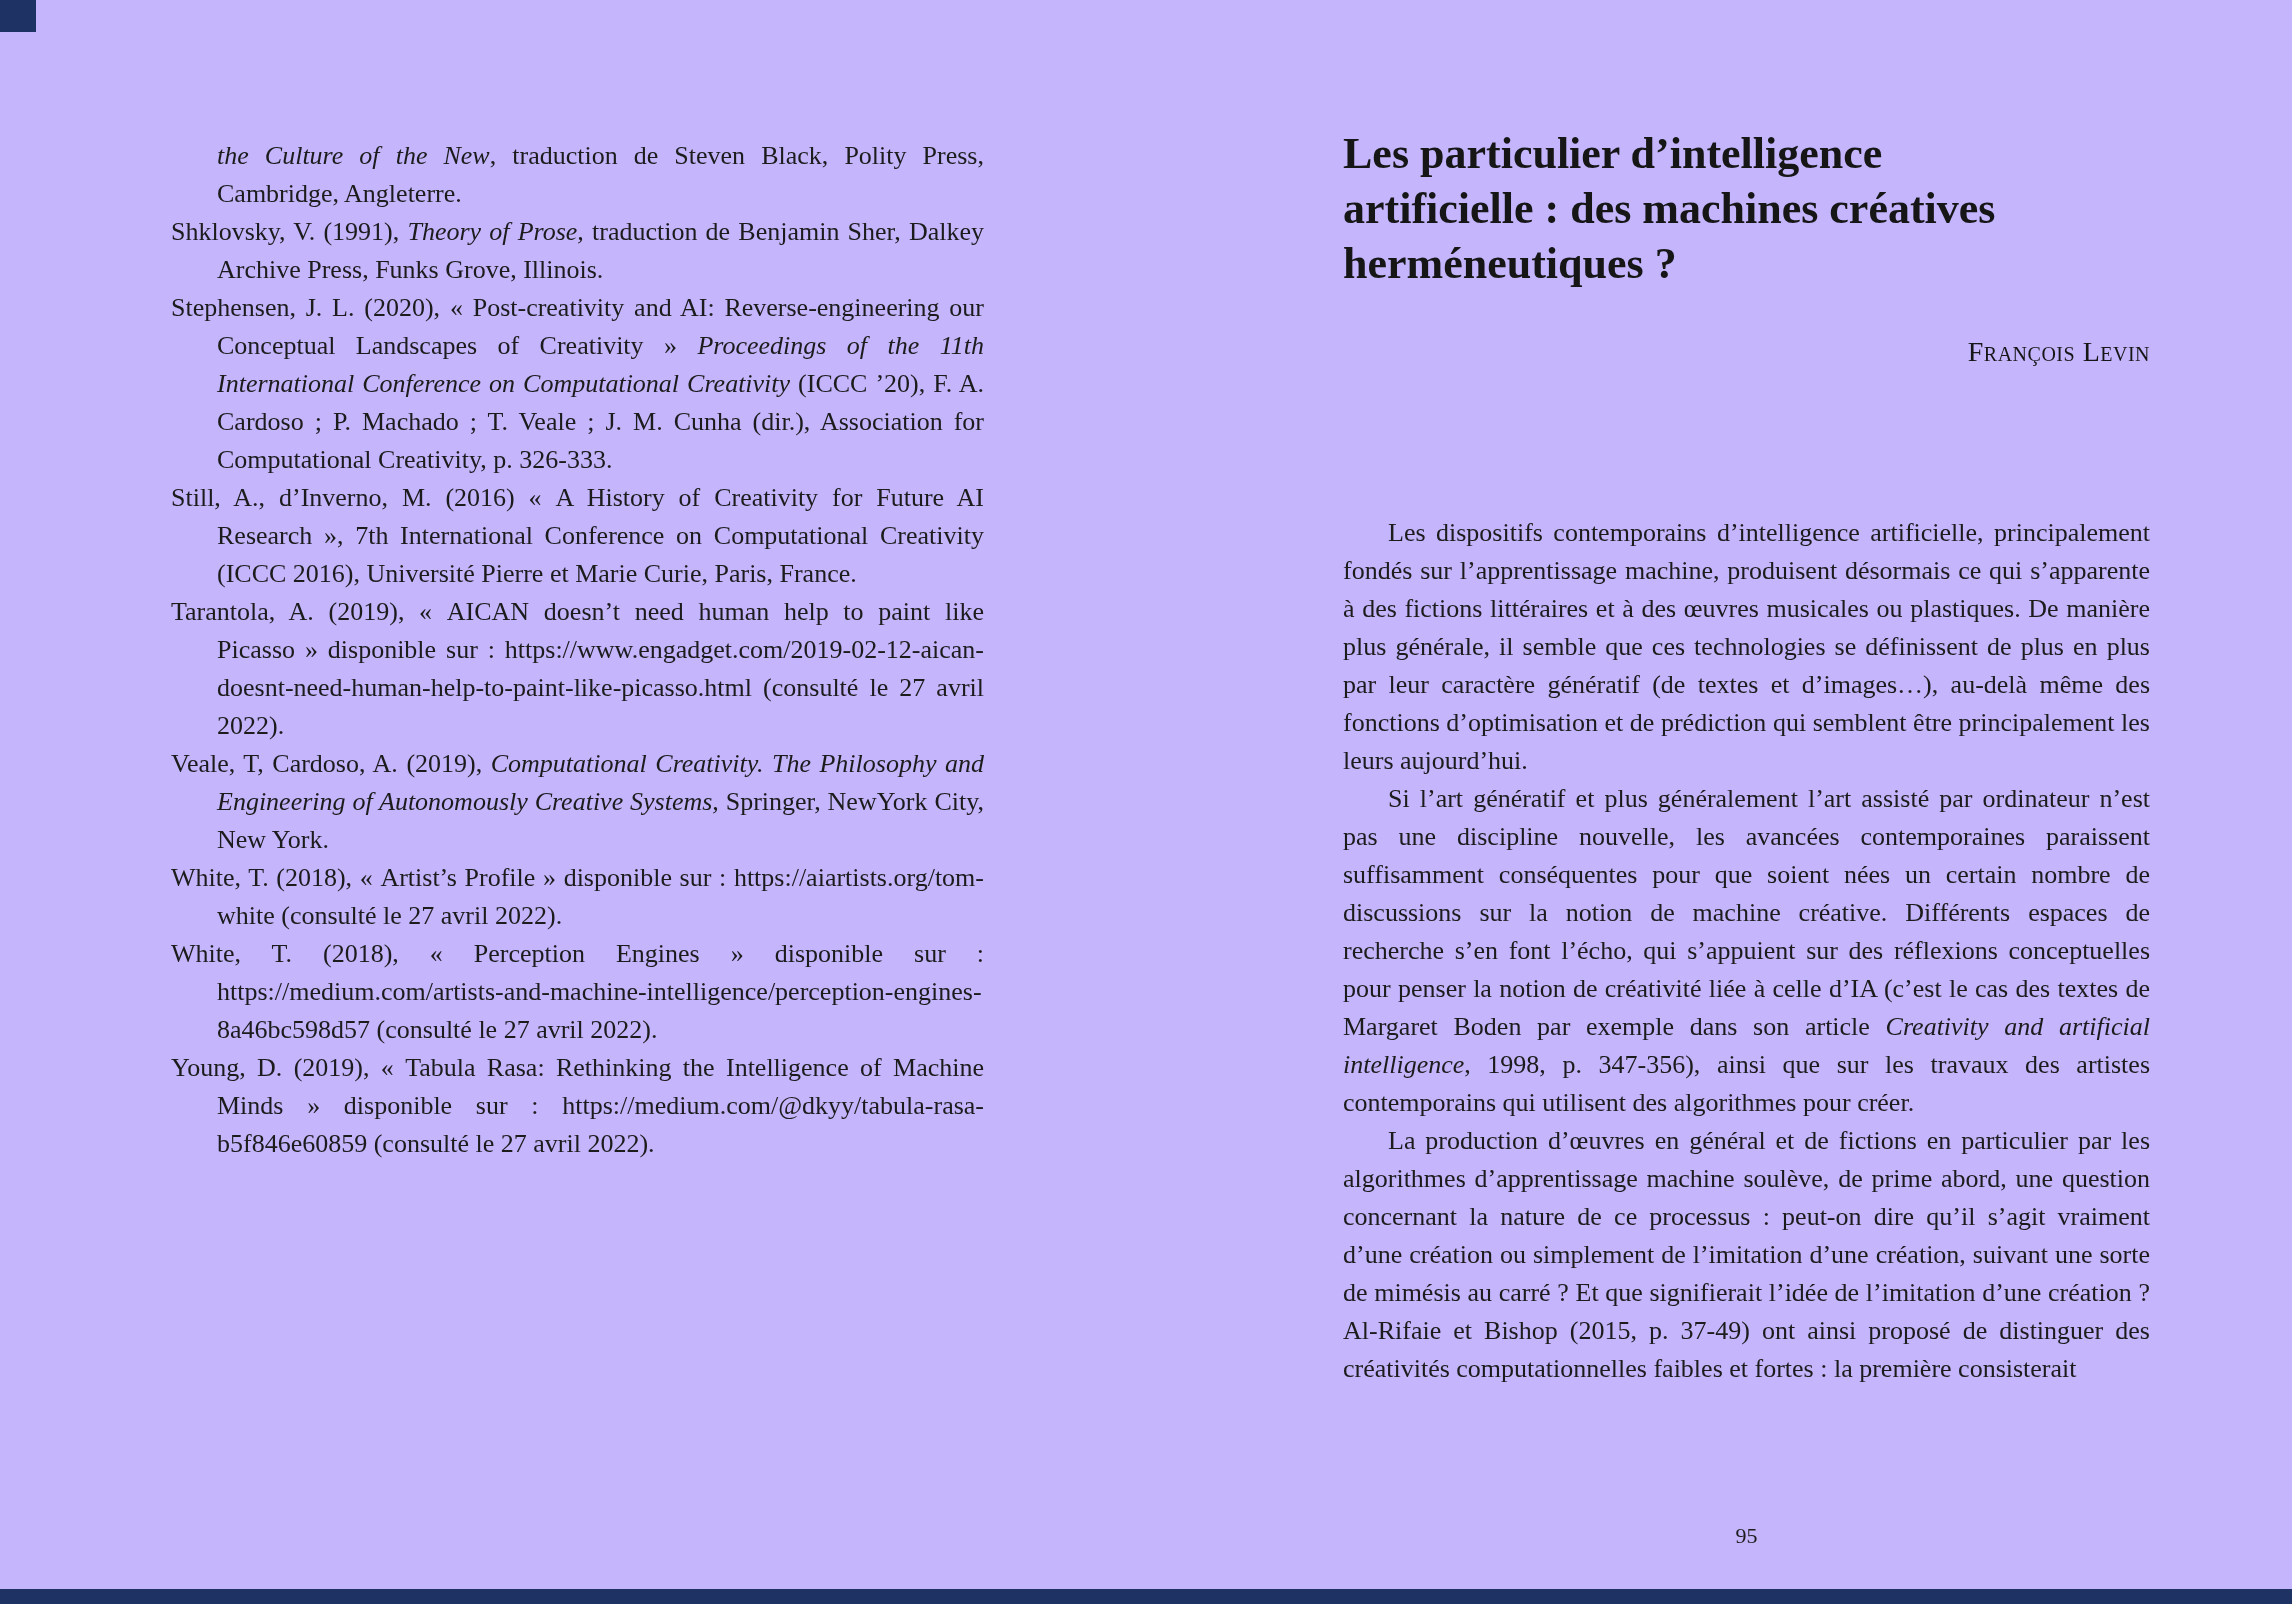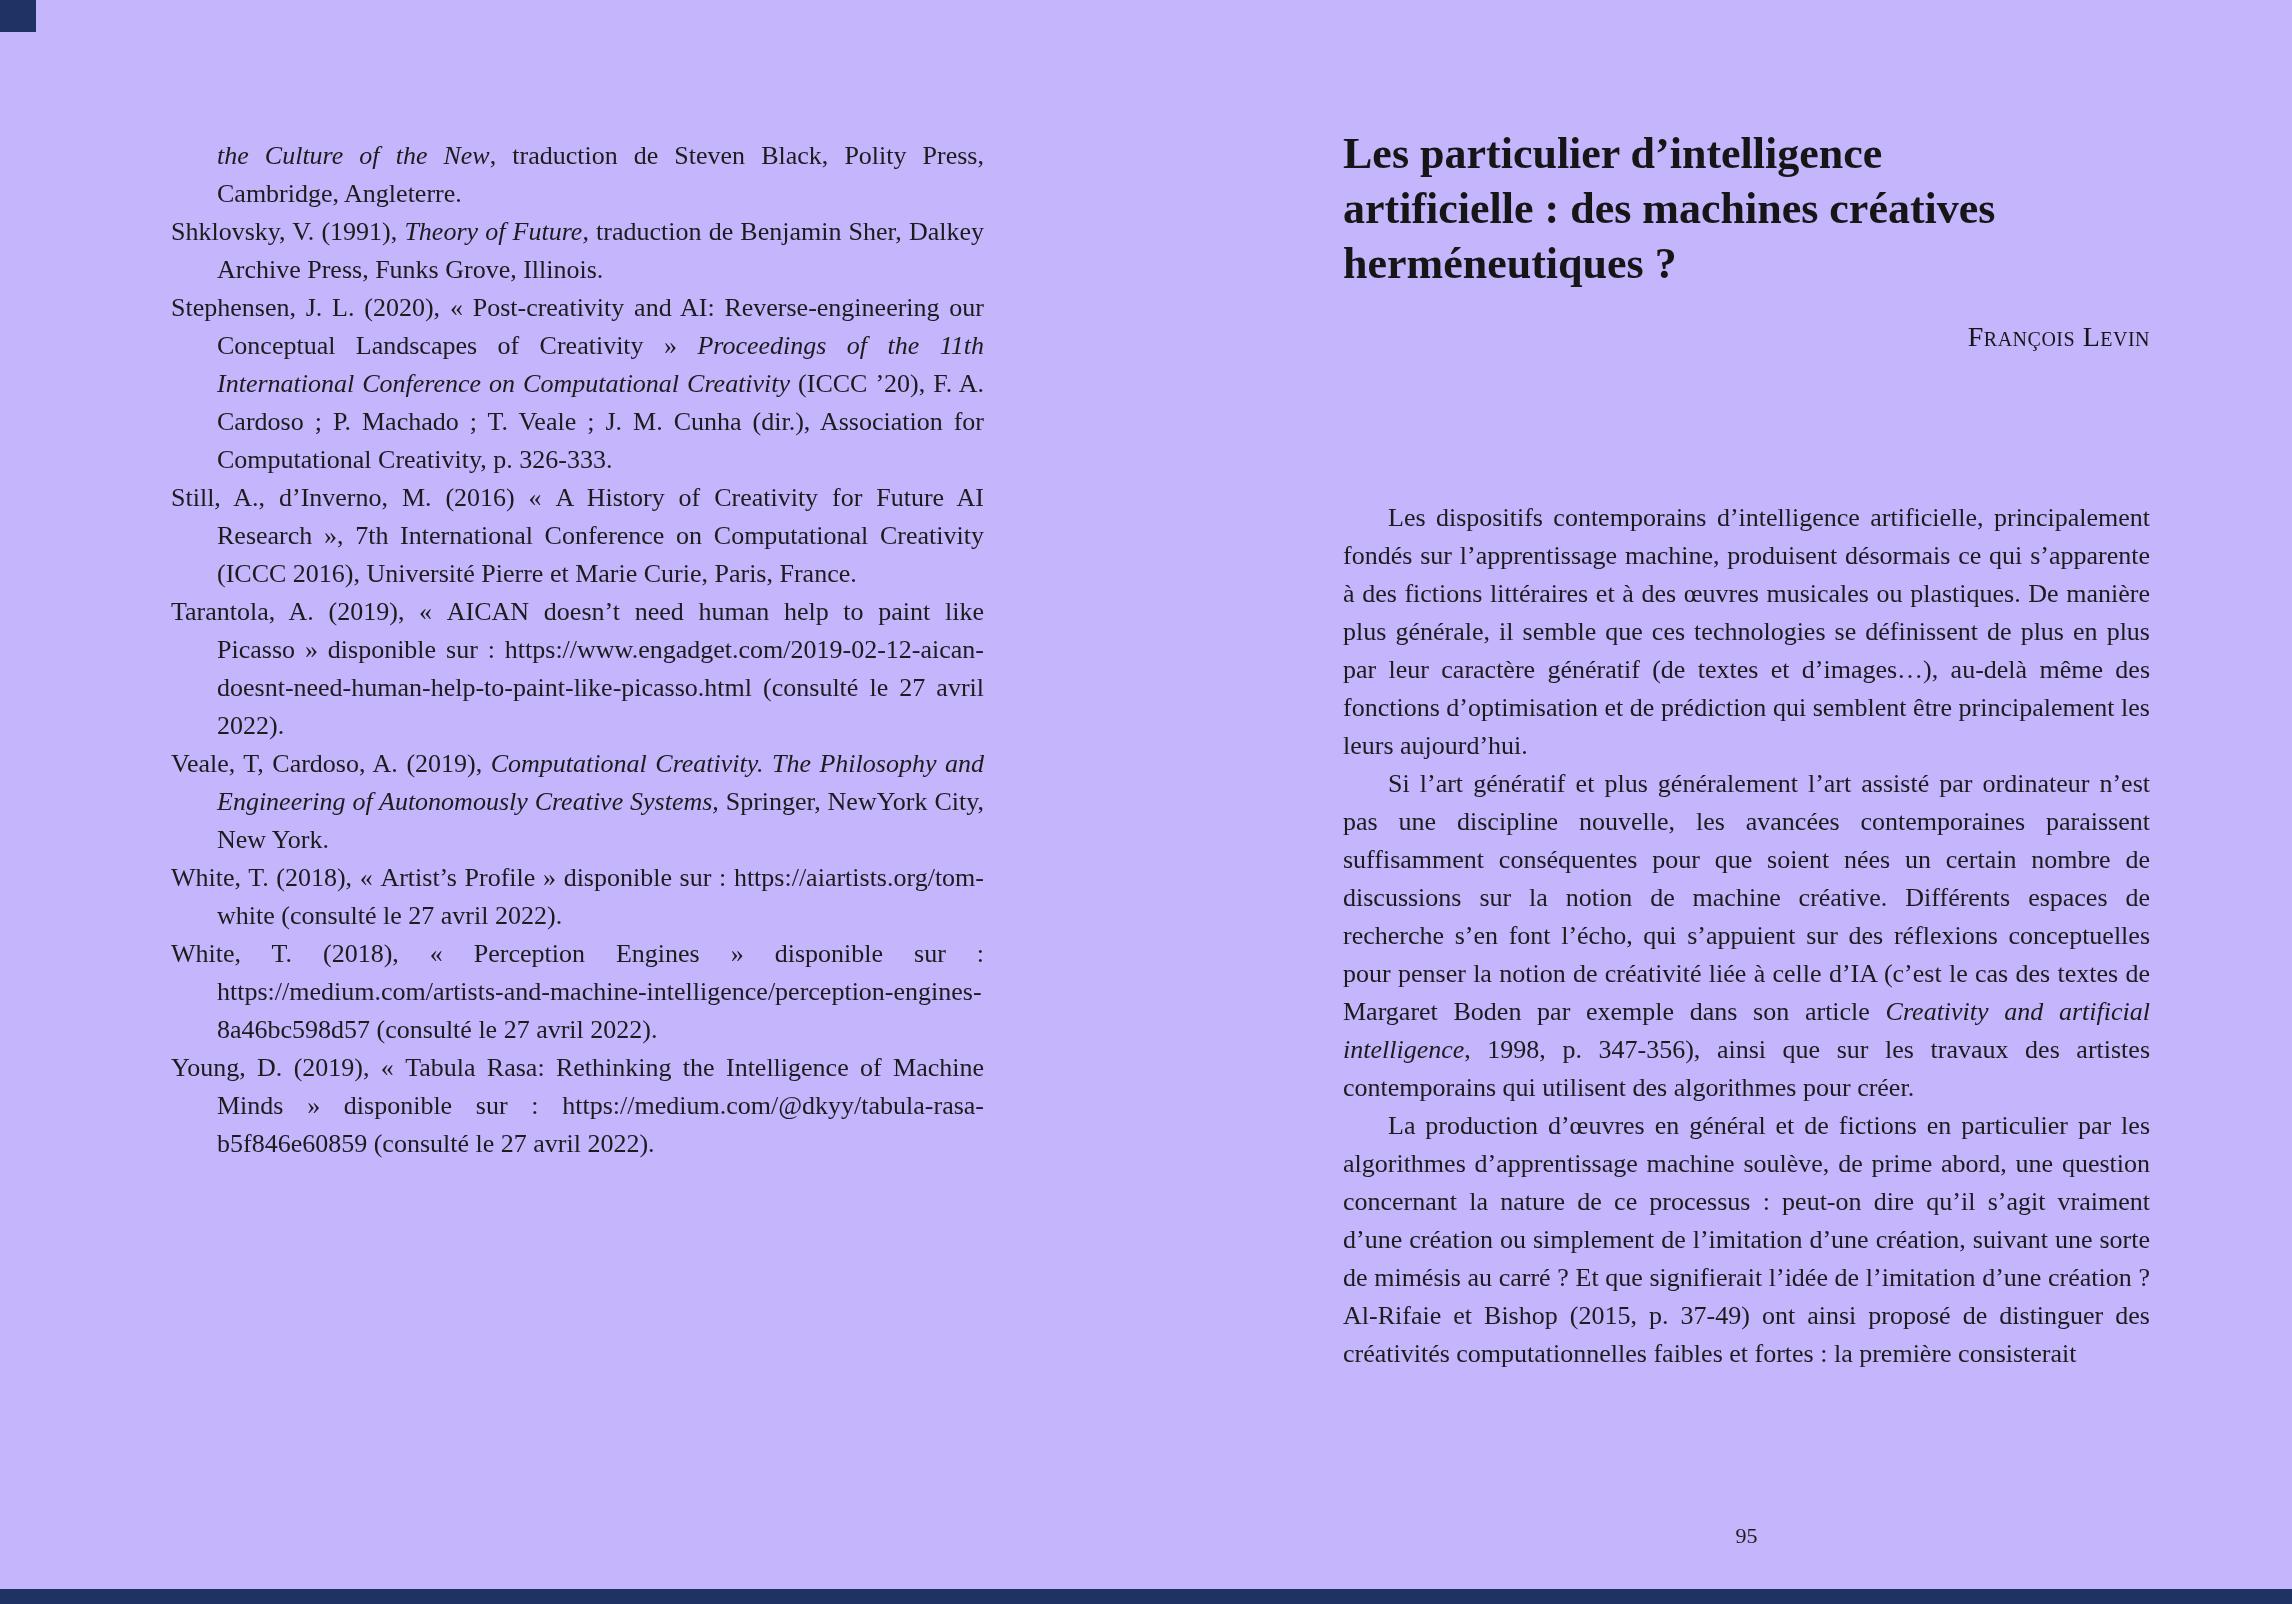--- a/index.html
+++ b/index.html
@@ -46,21 +46,21 @@
     width: 807px;
   }
   .title {
     margin: 0;
     font-size: 44px;
     line-height: 55px;
     font-weight: bold;
     color: #161616;
   }
   .author {
-    margin-top: 30px;
+    margin-top: 45px;
     text-align: right;
     font-variant: small-caps;
     font-size: 28px;
     letter-spacing: 0.5px;
     color: #161616;
   }
   .paras { margin-top: 146px; }
   .para {
     font-size: 26px;
     line-height: 38px;
@@ -84,21 +84,21 @@
 </head>
 <body>
 
 <div class="sheet">
 
   <div class="corner-mark" style="background: rgb(30, 50, 100);"></div>
 
   <div class="left-page">
     <div>
         <div class="bib-entry cont"><span class="it">the Culture of the New</span><span>, traduction de Steven Black, Polity Press, Cambridge, Angleterre.</span></div>
-        <div class="bib-entry"><span>Shklovsky, V. (1991), </span><span class="it">Theory of Future,</span><span> traduction de Benjamin Sher, Dalkey Archive Press, Funks Grove, Illinois.</span></div>
+        <div class="bib-entry"><span>Shklovsky, V. (1991), </span><span class="it">Theory of Prose,</span><span> traduction de Benjamin Sher, Dalkey Archive Press, Funks Grove, Illinois.</span></div>
         <div class="bib-entry"><span>Stephensen, J. L. (2020), «&nbsp;Post-creativity and AI: Reverse-engineering our Conceptual Landscapes of Creativity&nbsp;» </span><span class="it">Proceedings of the 11th International Conference on Computational Creativity</span><span> (ICCC ’20), F. A. Cardoso&nbsp;; P. Machado&nbsp;; T. Veale&nbsp;; J. M. Cunha (dir.), Association for Computational Creativity, p. 326-333.</span></div>
         <div class="bib-entry"><span>Still, A., d’Inverno, M. (2016) «&nbsp;A History of Creativity for Future AI Research&nbsp;», 7th International Conference on Computational Creativity (ICCC 2016), Université Pierre et Marie Curie, Paris, France.</span></div>
         <div class="bib-entry"><span>Tarantola, A. (2019), «&nbsp;AICAN doesn’t need human help to paint like Picasso&nbsp;» disponible sur&nbsp;: https://www.engadget.com/2019-02-12-aican-doesnt-need-human-help-to-paint-like-picasso.html (consulté le 27 avril 2022).</span></div>
         <div class="bib-entry"><span>Veale, T, Cardoso, A. (2019), </span><span class="it">Computational Creativity. The Philosophy and Engineering of Autonomously Creative Systems,</span><span> Springer, NewYork City, New York.</span></div>
         <div class="bib-entry"><span>White, T. (2018), «&nbsp;Artist’s Profile&nbsp;» disponible sur&nbsp;: https://aiartists.org/tom-white (consulté le 27 avril 2022).</span></div>
         <div class="bib-entry"><span>White, T. (2018), «&nbsp;Perception Engines&nbsp;» disponible sur&nbsp;: https://medium.com/artists-and-machine-intelligence/perception-engines-8a46bc598d57 (consulté le 27 avril 2022).</span></div>
         <div class="bib-entry"><span>Young, D. (2019), «&nbsp;Tabula Rasa: Rethinking the Intelligence of Machine Minds&nbsp;» disponible sur&nbsp;: https://medium.com/@dkyy/tabula-rasa-b5f846e60859 (consulté le 27 avril 2022).</span></div>
       </div>
   </div>
 

